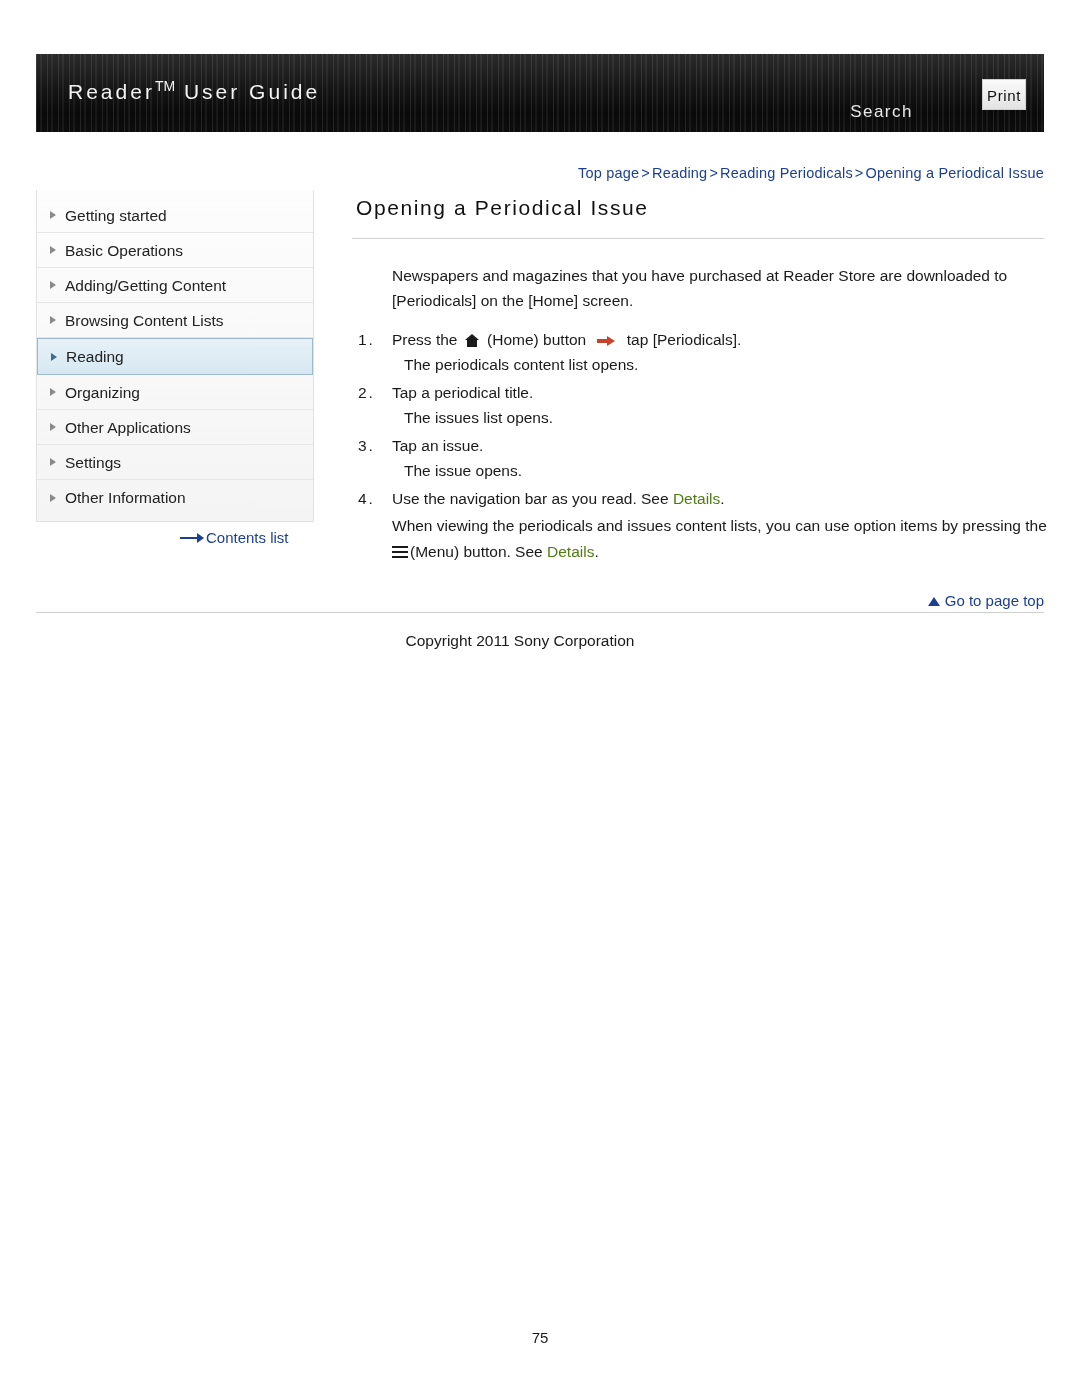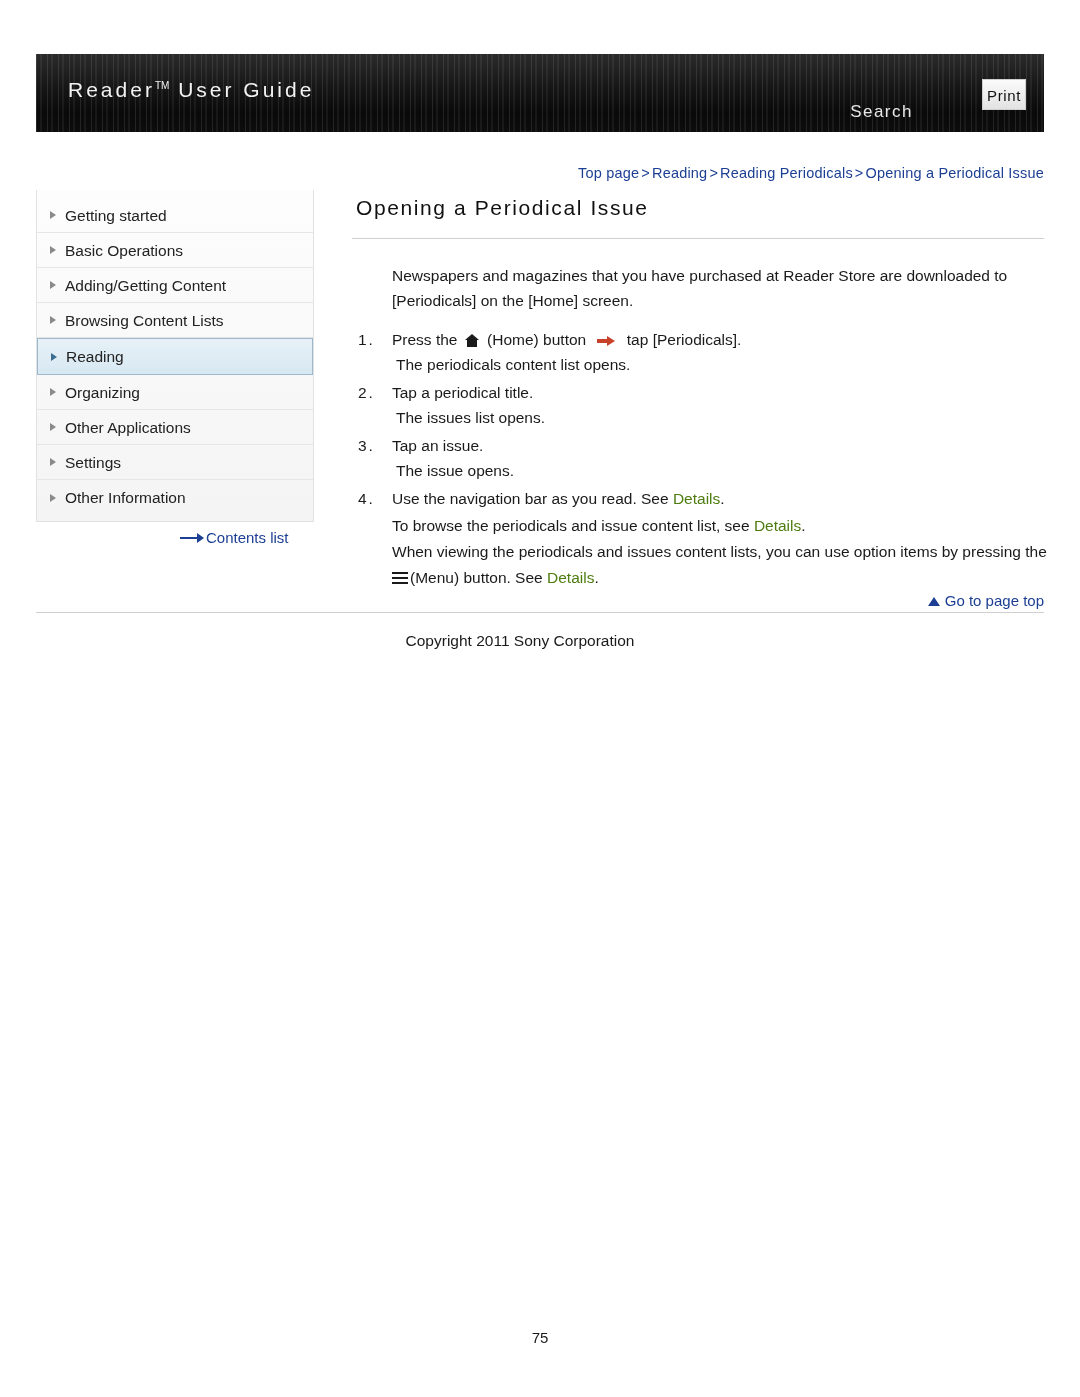--- a/index.html
+++ b/index.html
@@ -46,21 +46,21 @@
     position: absolute;
     left: 32px;
     top: 24px;
     font-size: 21px;
     letter-spacing: 3px;
     color: #f2f2f2;
     font-weight: normal;
     white-space: nowrap;
   }
   .header-title sup {
-    font-size: 10px;
+    font-size: 14px;
     letter-spacing: 0px;
     vertical-align: 8px;
   }
   .search-link {
     position: absolute;
     right: 131px;
     top: 48px;
     font-size: 17px;
     letter-spacing: 1.5px;
     color: #e8e8e8;
@@ -217,21 +217,21 @@
   }
   .step .num {
     position: absolute;
     left: 6px;
     top: 0;
     letter-spacing: 2px;
     font-size: 15.5px;
   }
   .step .sub {
     display: block;
-    margin-left: 4px;
+    margin-left: 12px;
     font-size: 15.5px;
     line-height: 26px;
   }
   .home-icon {
     display: inline-block;
     width: 15px;
     height: 13px;
     position: relative;
     vertical-align: -2px;
     margin: 0 3px;
@@ -456,24 +456,20 @@
     </li>
     <li class="step">
       <span class="num">4.</span>
       <span>Use the navigation bar as you read. See</span>
       <a class="link">Details</a><span>.</span>
     </li>
   </ul>
 
   <div class="paras">
     <p class="para">
-      <span>To browse the periodicals and issue content list, see</span>
-      <a class="link">Details</a><span>.</span>
-    </p>
-    <p class="para">
       <span>When viewing the periodicals and issues content lists, you can use option items by pressing the</span>
       <span class="menu-icon"><i></i><i></i><i></i></span><span>(Menu) button. See</span>
       <a class="link">Details</a><span>.</span>
     </p>
   </div>
 </div>
 
 <div class="goto-top">
   <span class="tri"></span><a>Go to page top</a>
 </div>

